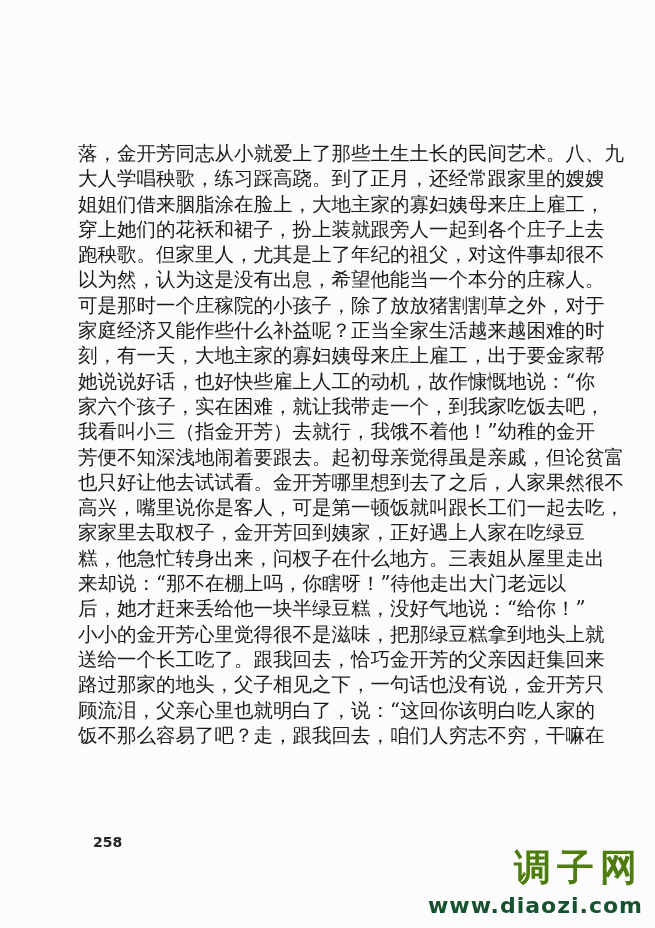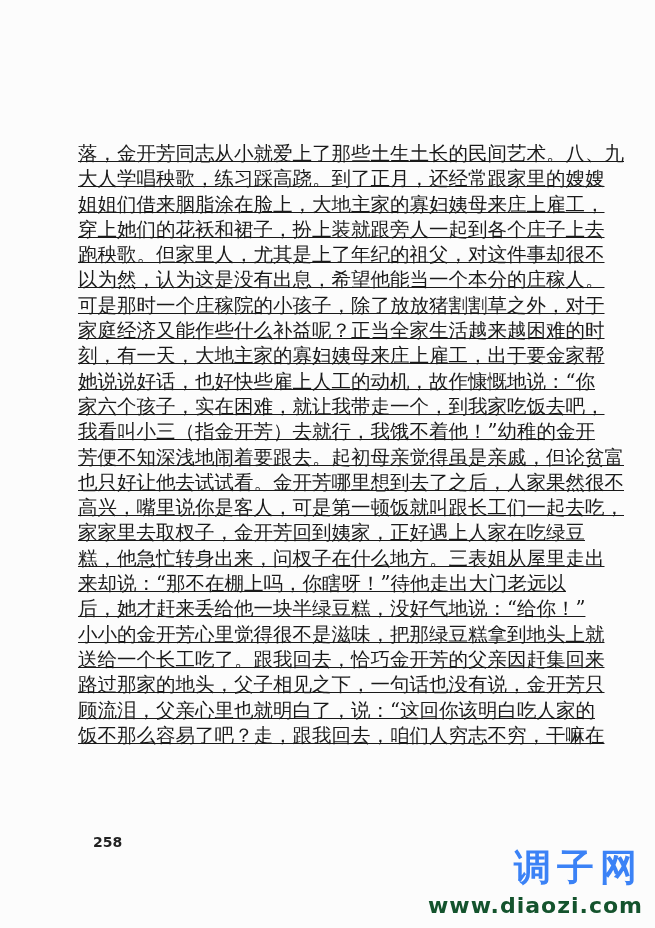--- a/index.html
+++ b/index.html
@@ -19,21 +19,20 @@
       position: absolute;
       left: 0; top: 0;
       width: 655px; height: 928px;
       background: #fcfcfc;
     }
     .body-text {
       position: absolute;
       left: 78px;
       top: 141px;
       width: 476px;
-      text-decoration: underline;
     }
     .line {
       display: block;
       height: 25.3px;
       line-height: 25.3px;
       font-size: 19.5px;
       white-space: nowrap;
       text-align: justify;
       text-align-last: justify;
       letter-spacing: 0;
@@ -56,21 +55,21 @@
       height: 90px;
     }
     .wm-title {
       position: absolute;
       right: 12px;
       top: 5px;
       font-family: "DejaVu Sans", "Liberation Sans", sans-serif;
       font-size: 37px;
       font-weight: bold;
       letter-spacing: 6px;
-      color: #3b82f6;
+      color: #4d7c0f;
     }
     .wm-url {
       position: absolute;
       right: 12px;
       top: 55px;
       font-family: "DejaVu Sans", "Liberation Sans", sans-serif;
       font-size: 22px;
       font-weight: bold;
       letter-spacing: 1px;
       color: #14532d;

